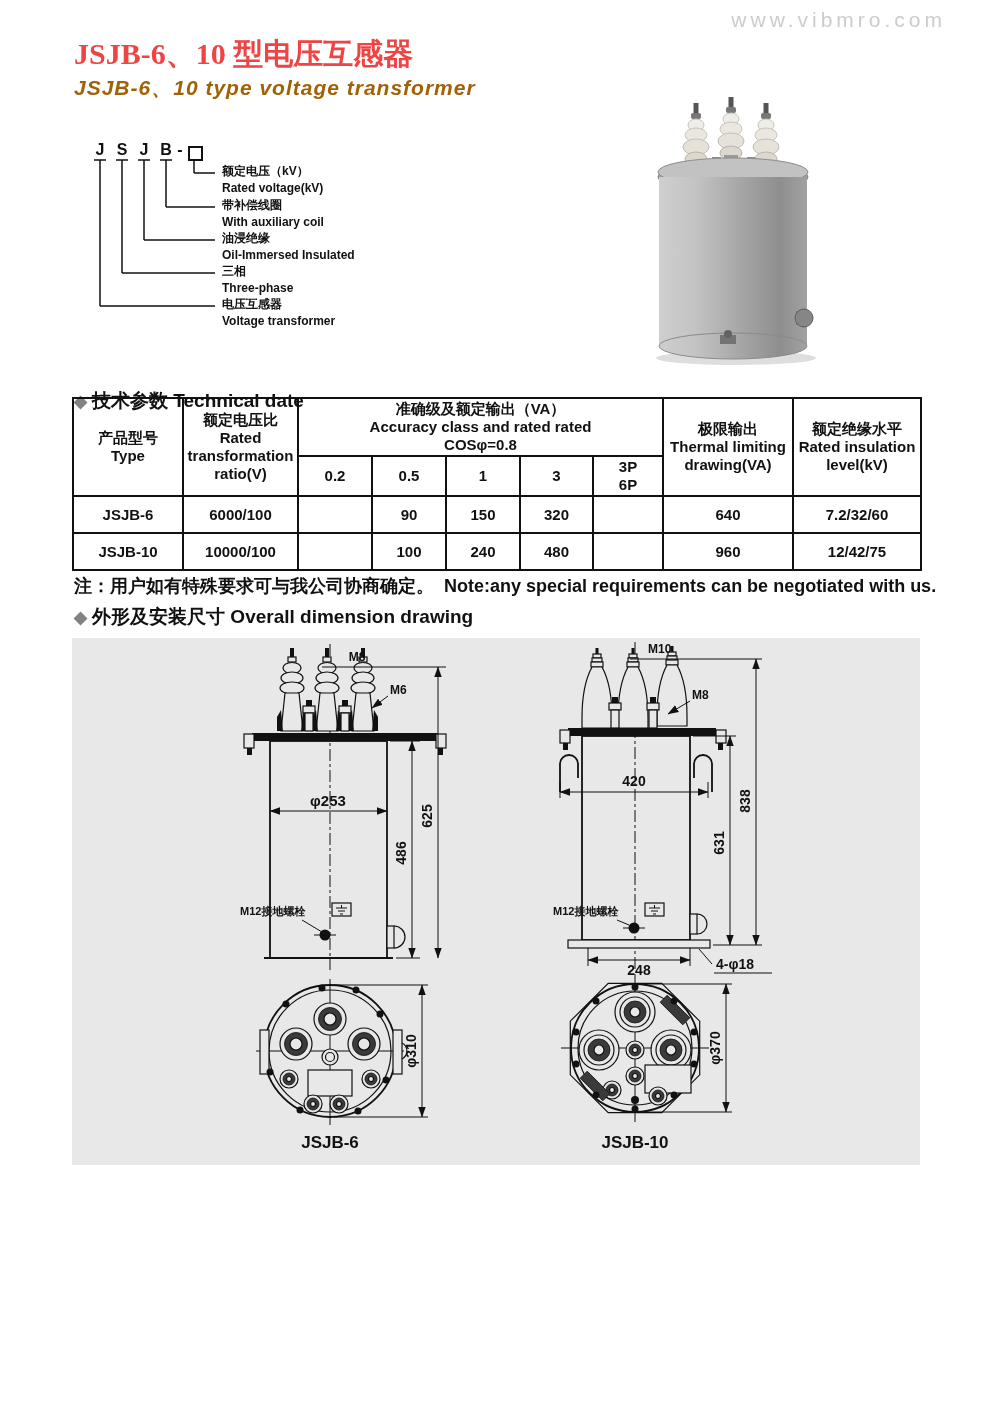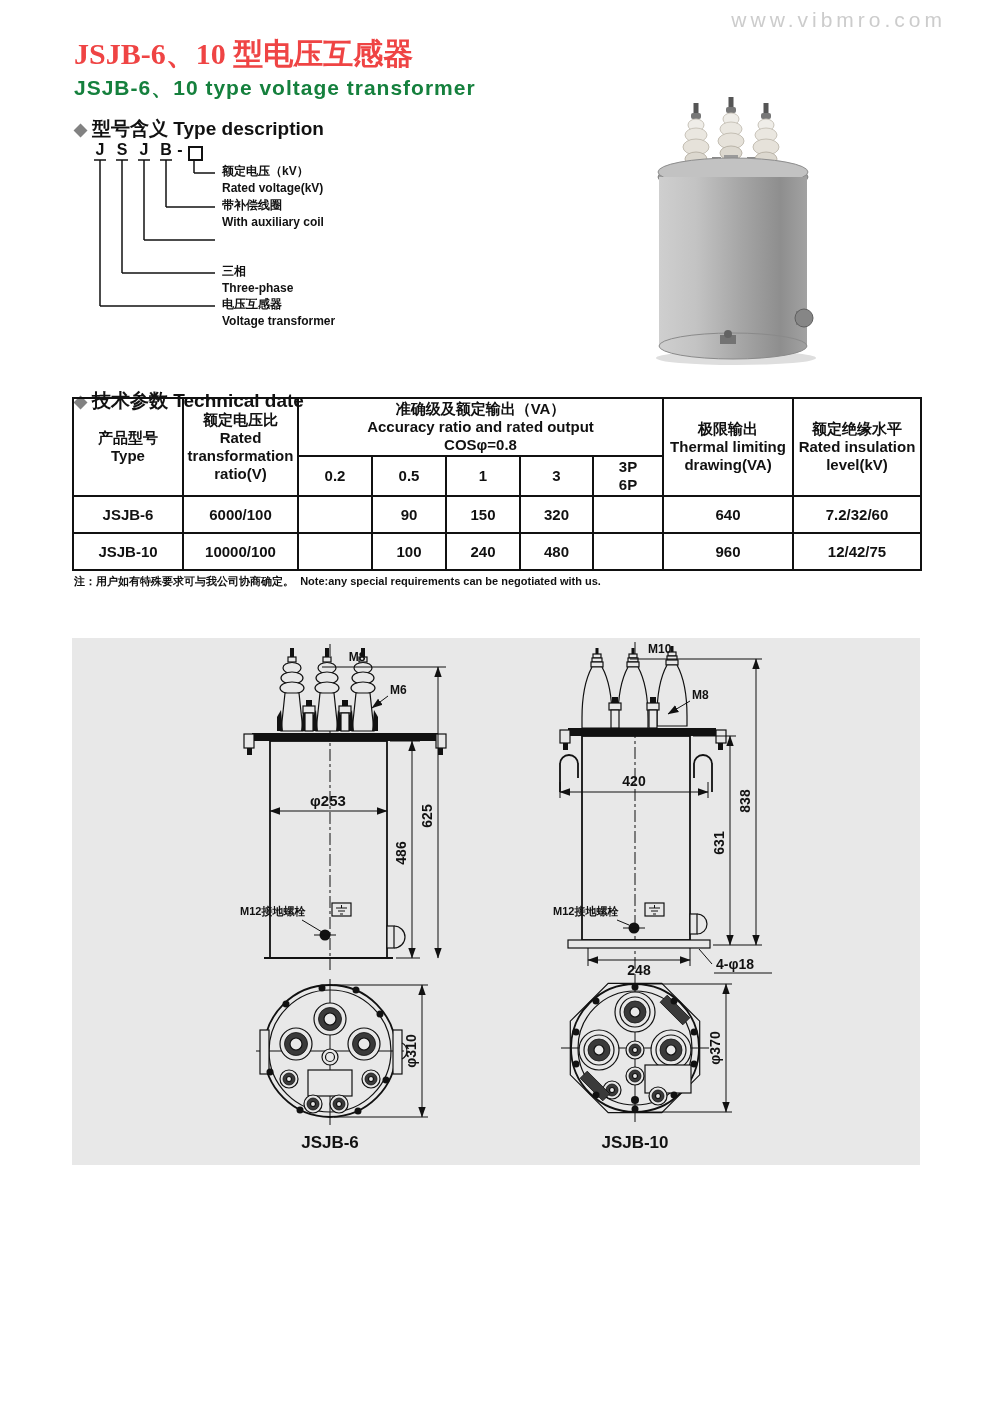--- a/index.html
+++ b/index.html
@@ -1,32 +1,32 @@
 <!DOCTYPE html>
 <html><head>
 <meta charset="utf-8">
 <style>
   html,body{margin:0;padding:0;background:#fff;}
   .page{position:relative;width:956px;height:1403px;background:#ffffff;overflow:hidden;
         font-family:"Liberation Sans",sans-serif;color:#111;}
   .watermark{position:absolute;top:8px;right:10px;font-size:21px;color:#cccccc;letter-spacing:4px;}
   .title-zh{position:absolute;left:74px;top:34px;font-family:"Liberation Serif",serif;
             font-size:30px;font-weight:bold;color:#ef4444;}
-  .title-en{position:absolute;left:74px;top:74px;font-size:21px;font-weight:bold;color:#15803d;letter-spacing:1px;}
+  .title-en{position:absolute;left:74px;top:74px;font-size:21px;font-weight:bold;color:#a16207;letter-spacing:1px;font-style:italic;}
   .sec{position:absolute;left:74px;font-size:19px;font-weight:bold;color:#111;white-space:nowrap;}
   .sec .dia{color:#828282;font-size:17px;margin-right:5px;}
   .sec1{top:116px;} .sec2{top:364px;margin-top:24px;} .sec3{top:604px;}
   .tletter{position:absolute;top:141px;font-size:16px;font-weight:bold;transform:translateX(-50%);}
   .tbox{position:absolute;left:188px;top:146px;width:11px;height:11px;border:2px solid #111;}
   .tlines{position:absolute;left:85px;top:140px;}
   .tlabel{position:absolute;left:222px;font-size:12px;font-weight:bold;line-height:17px;white-space:nowrap;}
   .ttable{position:absolute;left:72px;top:397px;width:848px;border-collapse:collapse;table-layout:fixed;
           font-weight:bold;color:#111;}
   .ttable td{border:2px solid #111;text-align:center;vertical-align:middle;font-size:15px;line-height:1.2;padding:1px;}
-  .note{position:absolute;left:74px;top:574px;font-size:11px;font-weight:bold;white-space:nowrap;text-align:right;}
+  .note{position:absolute;left:74px;top:574px;font-size:18px;font-weight:bold;white-space:nowrap;text-align:right;}
   .panel{position:absolute;left:72px;top:638px;width:848px;height:527px;background:#e8e8e8;}
   .photo{position:absolute;left:628px;top:85px;width:210px;height:285px;}
   
   .ln{stroke:#111;stroke-width:1.2;fill:none;}
   .ln2{stroke:#111;stroke-width:1.8;fill:none;}
   .wf{fill:#e8e8e8;stroke:#111;stroke-width:1.2;}
   .bk{fill:#111;stroke:none;}
   .dk{fill:#3a3a3a;stroke:#111;stroke-width:0.8;}
   .dim{stroke:#111;stroke-width:1;fill:none;}
   .panel text,.tlines text{fill:#111;font-family:"Liberation Sans",sans-serif;font-weight:bold;}
@@ -72,24 +72,20 @@
       <ellipse cx="105" cy="87" rx="75" ry="14" fill="#c2c2c2" stroke="#8d8d8d"></ellipse>
       <rect x="31" y="92" width="148" height="170" fill="url(#gb)"></rect>
       <ellipse cx="105" cy="261" rx="74" ry="13" fill="url(#gb)" stroke="#8a8a8a"></ellipse>
       <rect x="168" y="226" width="10" height="14" fill="#7e7e7e"></rect>
       <circle cx="176" cy="233" r="9" fill="#868686" stroke="#5f5f5f"></circle>
       <rect x="92" y="250" width="16" height="9" fill="#737373"></rect>
       <circle cx="100" cy="249" r="4" fill="#636363"></circle>
     </svg>
   </div>
 
-  <div class="sec sec1">
-    <span class="dia">◆</span><span>型号含义</span>
-    <span>Type description</span>
-  </div>
 
   <span class="tletter" style="left:100px">J</span>
   <span class="tletter" style="left:122px">S</span>
   <span class="tletter" style="left:144px">J</span>
   <span class="tletter" style="left:166px">B</span>
   <span class="tletter" style="left:180px">-</span>
   <span class="tbox"></span>
 
   <svg class="tlines" width="140" height="180" viewBox="85 140 140 180">
     <g stroke="#111" stroke-width="1.5" fill="none">
@@ -111,20 +107,24 @@
   </svg>
 
   <div class="tlabel" style="top:163px">
     <div>额定电压（kV）</div>
     <div>Rated voltage(kV)</div>
   </div>
   <div class="tlabel" style="top:197px">
     <div>带补偿线圈</div>
     <div>With auxiliary coil</div>
   </div>
+  <div class="tlabel" style="top:230px">
+    <div>油浸绝缘</div>
+    <div>Oil-Immersed Insulated</div>
+  </div>
   <div class="tlabel" style="top:263px">
     <div>三相</div>
     <div>Three-phase</div>
   </div>
   <div class="tlabel" style="top:296px">
     <div>电压互感器</div>
     <div>Voltage transformer</div>
   </div>
 
   <div class="sec sec2">
@@ -151,21 +151,21 @@
             <div>Type</div>
       </td>
       <td rowspan="2">
         <div>额定电压比</div>
             <div>Rated</div>
         <div>transformation</div>
             <div>ratio(V)</div>
       </td>
       <td colspan="5">
         <div>准确级及额定输出（VA）</div>
-            <div>Accuracy ratio and rated output</div>
+            <div>Accuracy class and rated rated</div>
         <div>COSφ=0.8</div>
       </td>
       <td rowspan="2">
         <div>极限输出</div>
             <div>Thermal limiting</div>
         <div>drawing(VA)</div>
       </td>
       <td rowspan="2">
         <div>额定绝缘水平</div>
             <div>Rated insulation</div>
@@ -205,20 +205,24 @@
       <td>12/42/75</td>
     </tr>
   </tbody>
     </table>
 
   <div class="note">
     <span>注：用户如有特殊要求可与我公司协商确定。</span>&nbsp;
     <span>Note:any special requirements can be negotiated with us.</span>
   </div>
 
+  <div class="sec sec3">
+    <span class="dia">◆</span><span>外形及安装尺寸</span>
+    <span>Overall dimension drawing</span>
+  </div>
 
   <div class="panel">
     <svg width="848" height="527" viewBox="0 0 848 527">
       <defs>
         <marker id="ar" viewBox="0 0 10 8" markerWidth="11" markerHeight="9" refX="9.5" refY="4" orient="auto-start-reverse">
           <path d="M0,0.5 L10,4 L0,7.5 Z" fill="#111"></path>
         </marker>
         <g id="bushA">
           <rect x="-2" y="10" width="4" height="9" fill="#111"></rect>
           <rect x="-4" y="19" width="8" height="5" class="wf"></rect>

